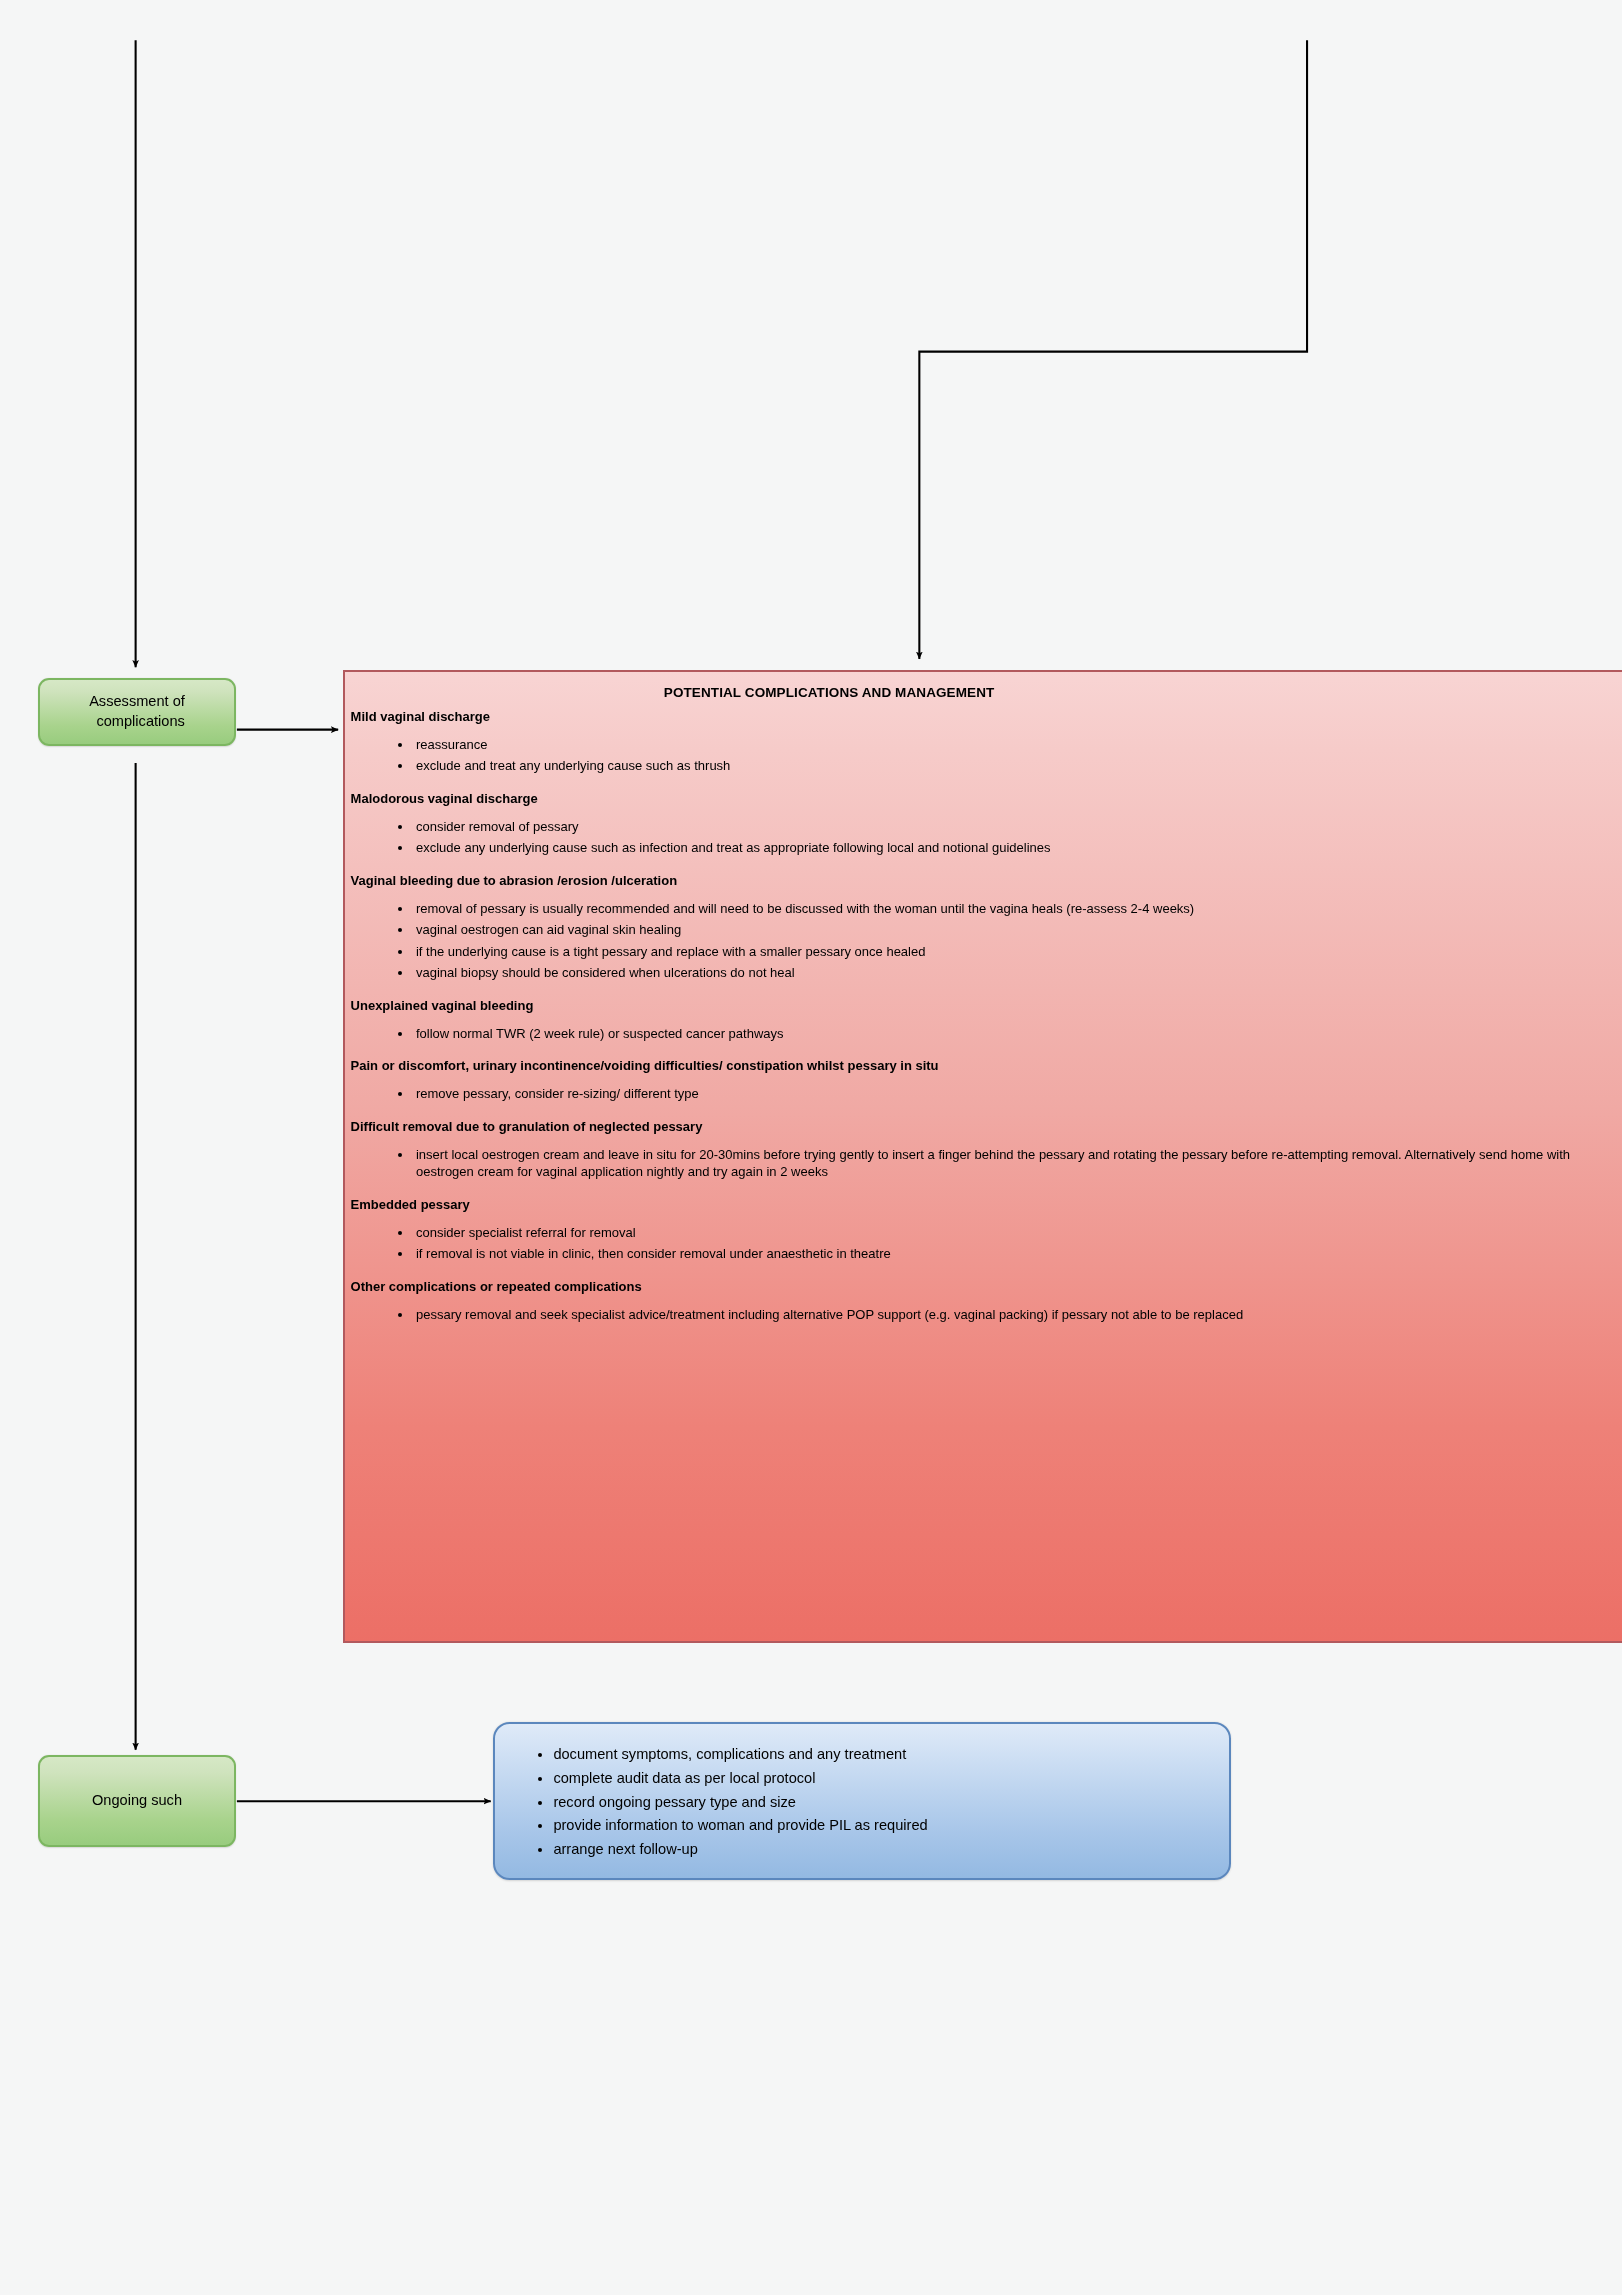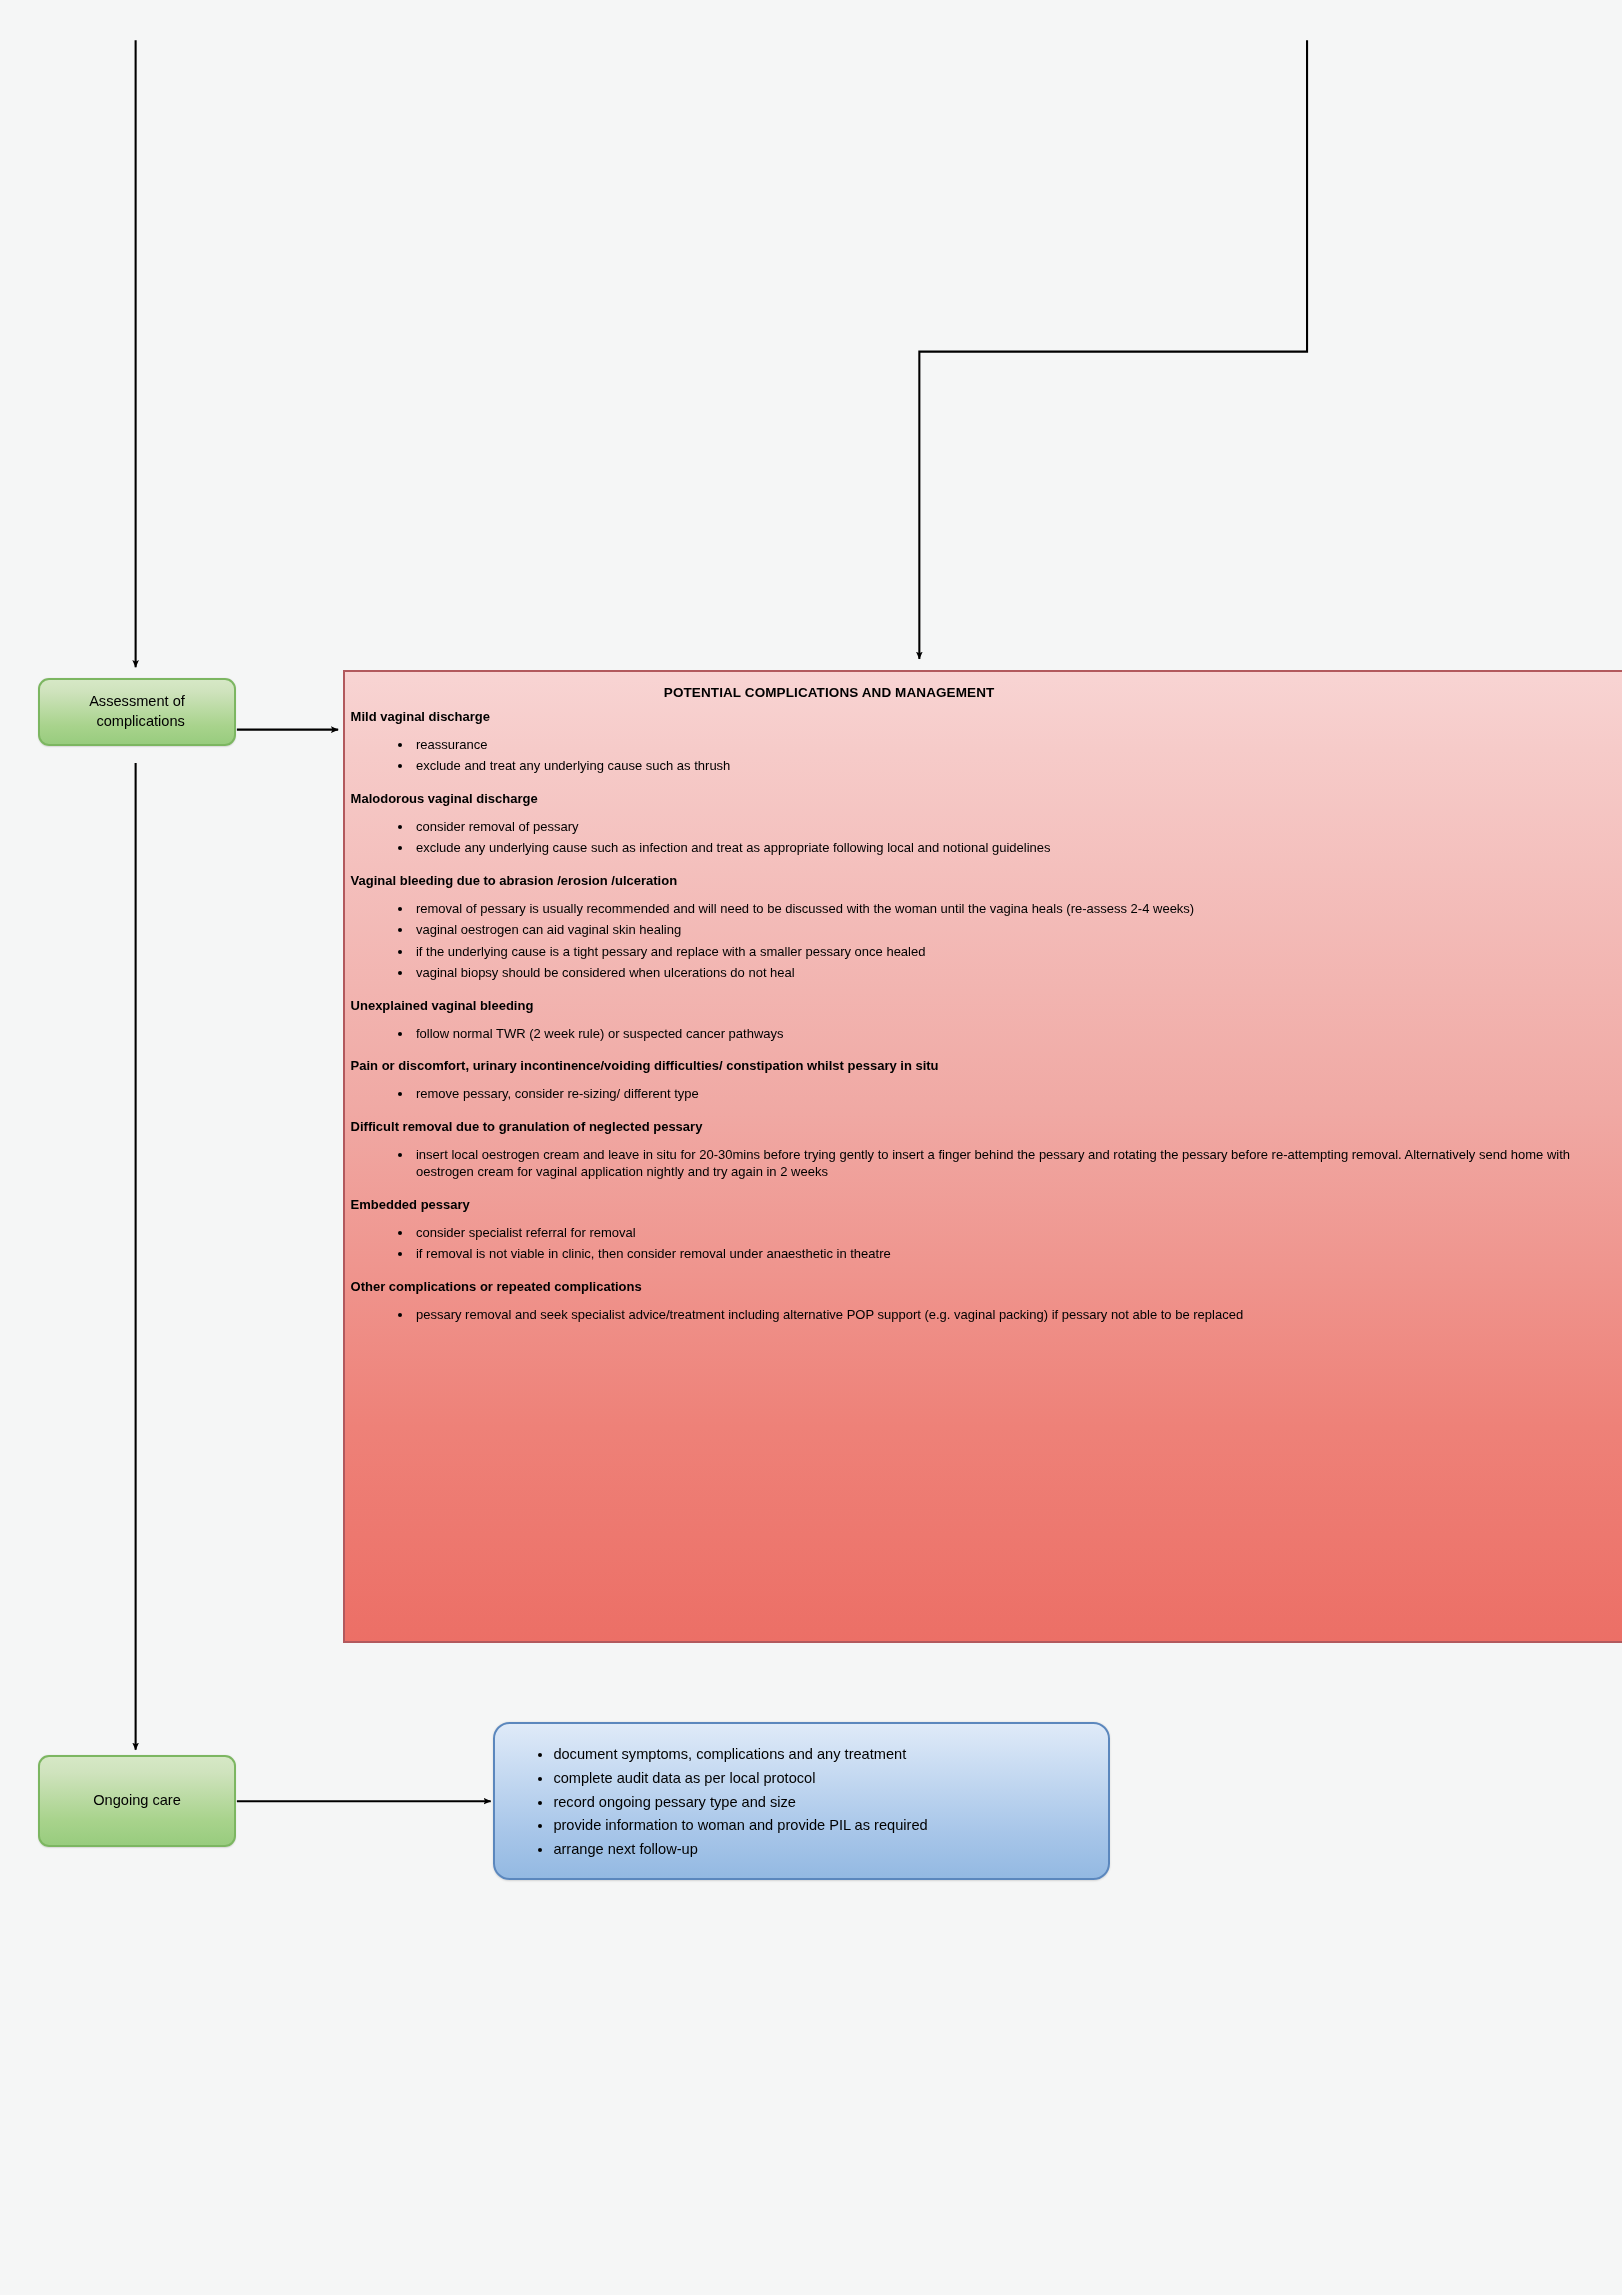--- a/index.html
+++ b/index.html
@@ -126,21 +126,21 @@
   </svg>
 
   <div class="node green-box" style="left:38px; top:678px; width:198px; height:68px;">
     <div>
       <div>Assessment of</div>
       <div>complications</div>
     </div>
   </div>
 
   <div class="node green-box" style="left:38px; top:1755px; width:198px; height:92px;">
-    <span>Ongoing care</span>
+    <span>Ongoing such</span>
   </div>
 
   <div class="node pink-box" style="left:343px; top:670px; width:1284px; height:973px;">
     <div class="pink-title">POTENTIAL COMPLICATIONS AND MANAGEMENT</div>
     <div id="complications-sections">
         <div class="sec">
           <p class="sec-head">Mild vaginal discharge</p>
           <ul class="sec-list">
             <li>reassurance</li>
             <li>exclude and treat any underlying cause such as thrush</li>
@@ -189,21 +189,21 @@
         </div>
         <div class="sec">
           <p class="sec-head">Other complications or repeated complications</p>
           <ul class="sec-list">
             <li>pessary removal and seek specialist advice/treatment including alternative POP support (e.g. vaginal packing) if pessary not able to be replaced</li>
           </ul>
         </div>
       </div>
   </div>
 
-  <div class="node blue-box" style="left:493px; top:1722px; width:617px; height:158px;">
+  <div class="node blue-box" style="left:493px; top:1722px; width:738px; height:158px;">
     <ul id="ongoing-care-items">
         <li>document symptoms, complications and any treatment</li>
         <li>complete audit data as per local protocol</li>
         <li>record ongoing pessary type and size</li>
         <li>provide information to woman and provide PIL as required</li>
         <li>arrange next follow-up</li>
       </ul>
   </div>
 
 </div>

